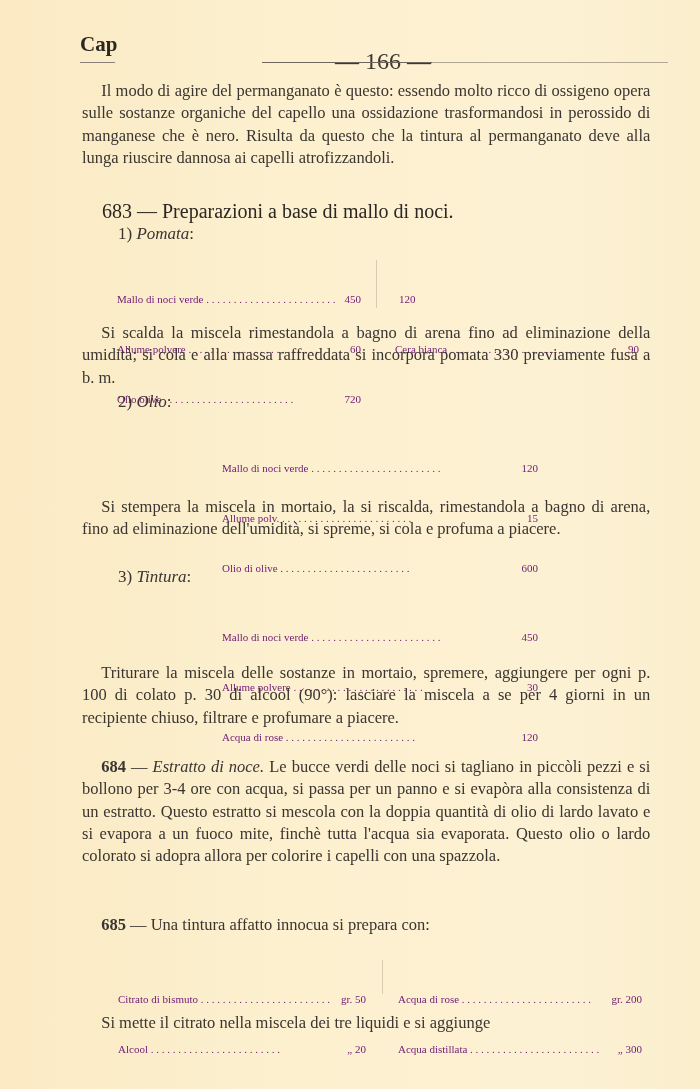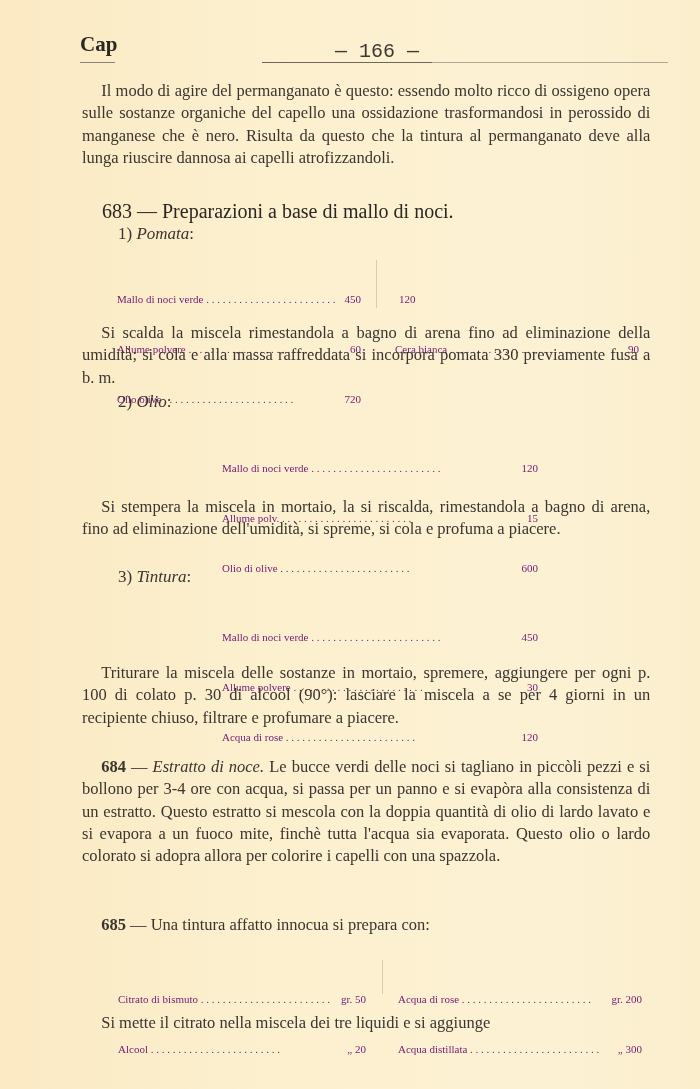--- a/index.html
+++ b/index.html
@@ -7,21 +7,21 @@
     width: 700px; height: 1089px; overflow: hidden;
     background: #fbefcb;
     background: linear-gradient(90deg, #fbeac4 0%, #fcf0cf 40%, #fcf1d3 80%, #faeecd 100%);
     color: #3a3530;
     font-family: "Liberation Serif", "DejaVu Serif", serif;
     position: relative;
   }
   .page { position: absolute; left: 0; top: 0; width: 700px; height: 1089px; }
   .header { position: absolute; top: 28px; left: 80px; width: 590px; height: 30px; }
   .cap { position: absolute; left: 0; top: 4px; font-weight: bold; font-size: 21px; color: #2b2723; letter-spacing: 0px; }
-  .pagenum { position: absolute; left: 255px; top: 12px; font-size: 20px; color: #3d3833; font-family: Liberation Mono, monospace; }
+  .pagenum { position: absolute; left: 255px; top: 20px; font-size: 24px; color: #3d3833; }
   .rule { position: absolute; top: 62px; height: 1px; background: #8a8278; }
   .body-text {
     position: absolute; left: 82px; width: 592px;
     font-size: 17.2px; line-height: 22.3px; text-align: justify;
     transform: scaleX(0.96); transform-origin: left top;
   }
   .para { text-indent: 20px; margin: 0; }
   .p1 { top: 80px; }
   .heading { position: absolute; left: 102px; font-weight: normal; font-size: 20px; color: #2b2723; }
   .sub { position: absolute; left: 118px; font-size: 17px; }

